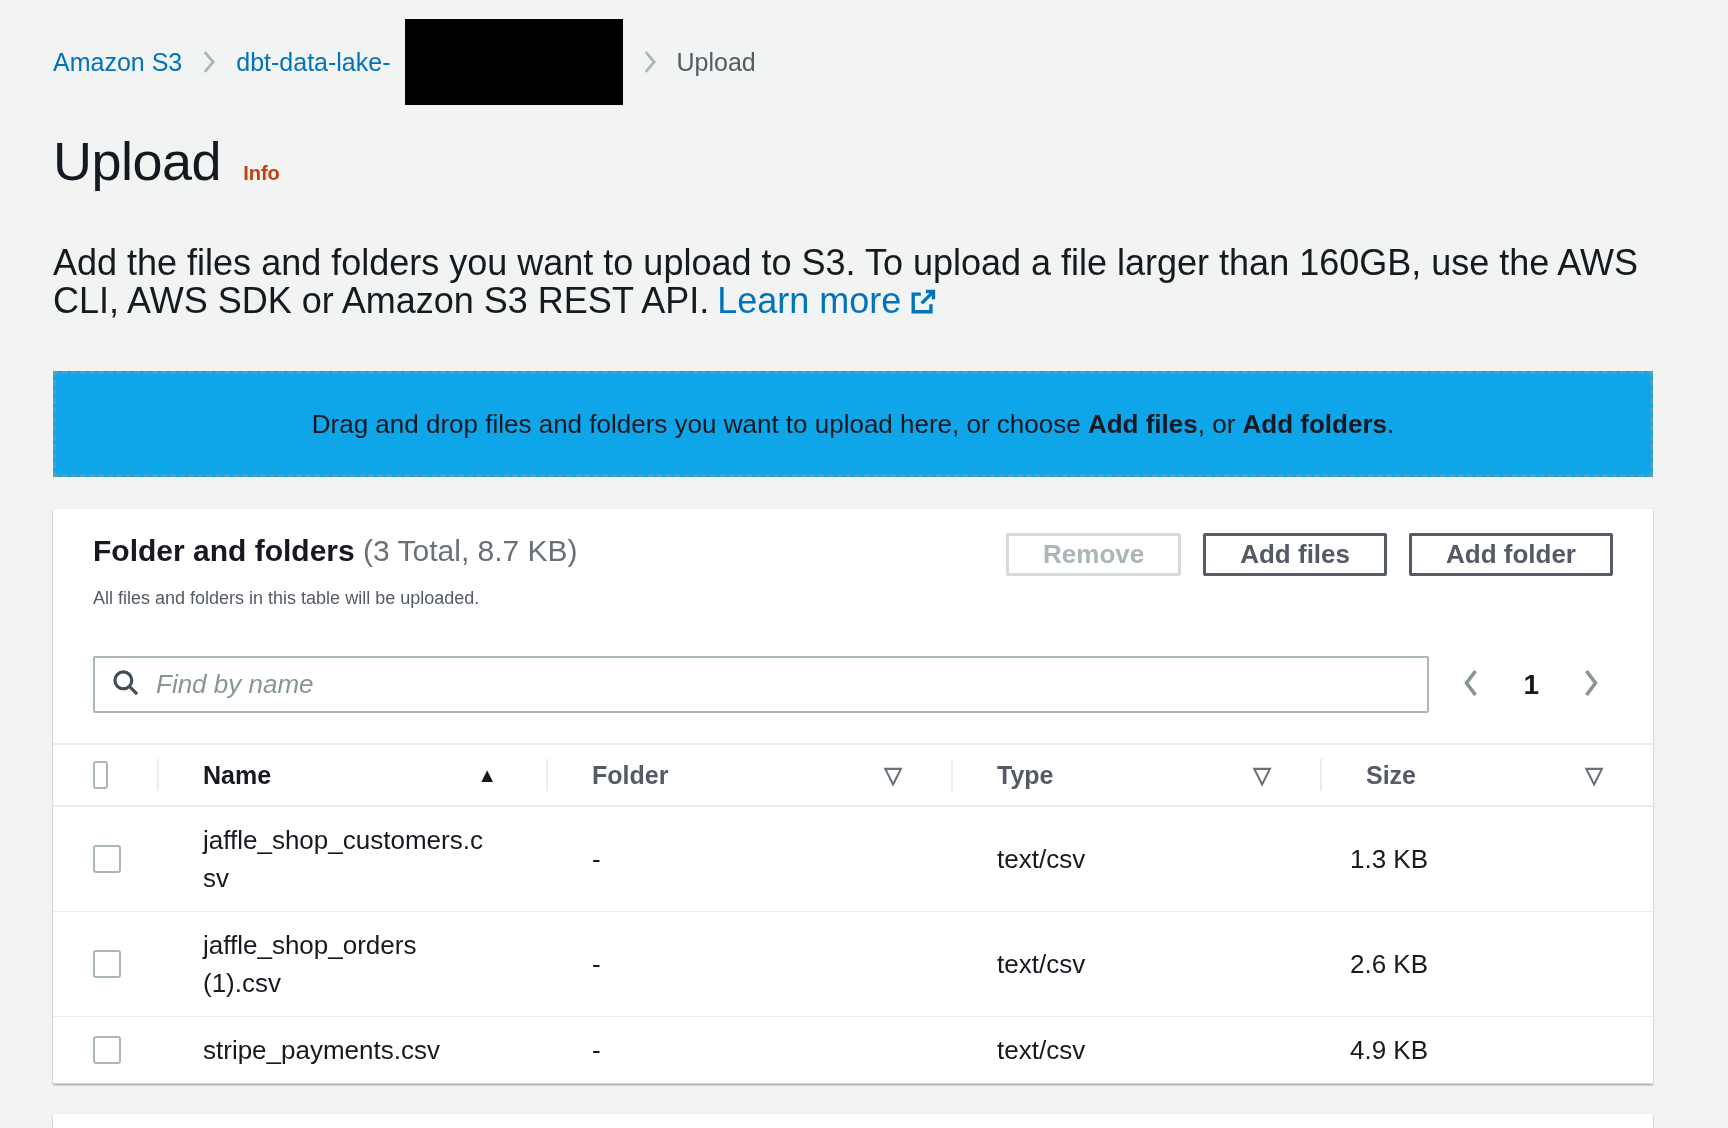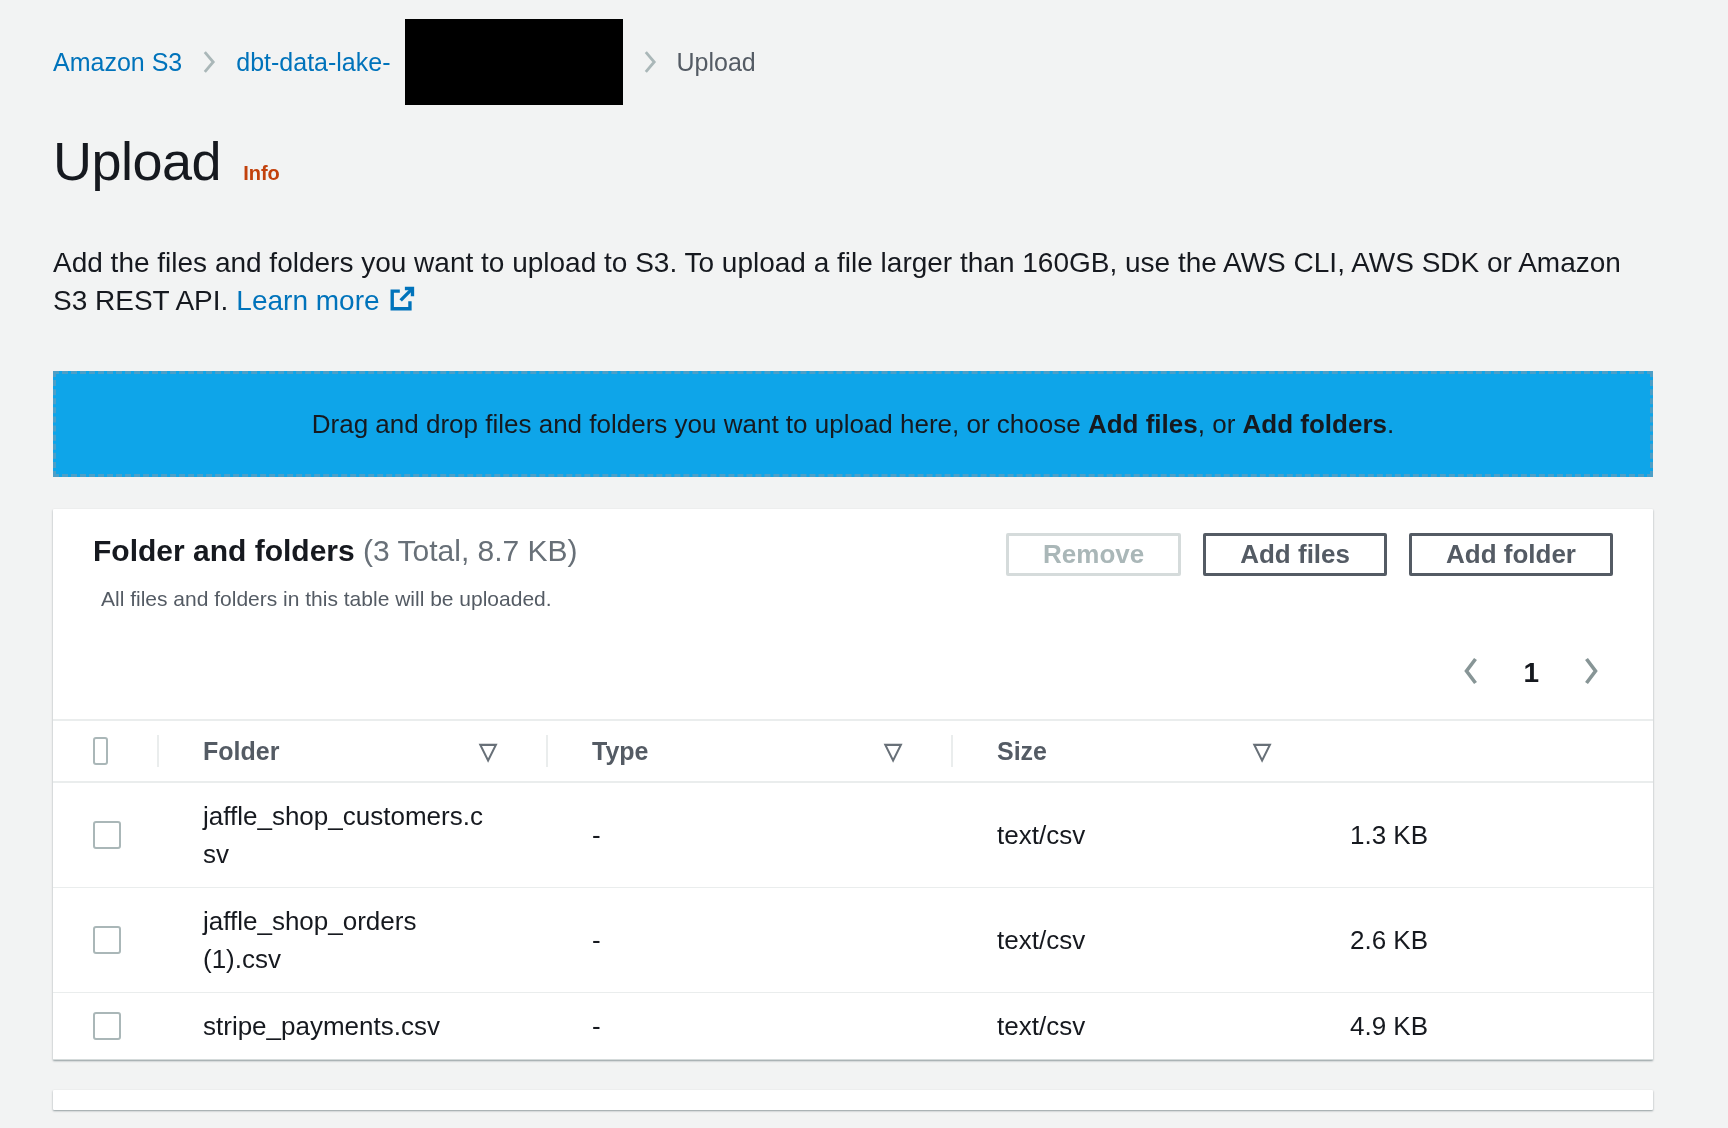--- a/index.html
+++ b/index.html
@@ -17,21 +17,21 @@
   .crumb-current { color:#545b64; }
   .crumb-sep { display:flex; align-items:center; }
   .redacted { width:218px; height:86px; background:#000; flex:none; margin-left:-6px; }
 
   
   .title-row { margin-top:50px; display:flex; align-items:baseline; gap:22px; }
   .page-title { font-size:54px; font-weight:400; margin:0; letter-spacing:-0.5px; }
   .info-link { font-size:20px; font-weight:700; color:#c2410c; text-decoration:none; cursor:pointer; }
 
   
-  .intro { margin-top:52px; font-size:28px; line-height:38px; }
+  .intro { margin-top:52px; font-size:36px; line-height:38px; }
   .learn-more { color:#0073bb; text-decoration:none; cursor:pointer; margin-left:8px; }
   .ext-icon { vertical-align:-3px; margin-left:8px; }
 
   
   .dropzone {
     margin-top:48px; height:106px; background:#0ea5e9;
     border:3px dashed #4d9fc7;
     display:flex; align-items:center; justify-content:center;
     font-size:26px;
   }
@@ -39,21 +39,21 @@
 
   
   .card {
     margin-top:32px; background:#fff; border-radius:1px;
     box-shadow:0 1px 2px 0 rgba(0,28,36,0.4);
     padding-top:24px;
   }
   .card-header { display:flex; justify-content:space-between; align-items:flex-start; padding:0 40px; }
   .panel-title { font-size:30px; font-weight:700; margin:0; line-height:36px; }
   .panel-summary { color:#687078; font-weight:400; }
-  .panel-subtitle { margin-top:14px; font-size:21px; color:#545b64; line-height:31px;margin-left:8px; }
+  .panel-subtitle { margin-top:14px; font-size:18px; color:#545b64; line-height:31px; }
   .btn-group { display:flex; gap:22px; }
   .btn {
     font-size:26px; font-weight:700; background:#fff; color:#545b64;
     border:3px solid #545b64; border-radius:2px; padding:3px 34px;
     cursor:pointer; font-family:"Liberation Sans", sans-serif; white-space:nowrap;
   }
   .btn-disabled { border-color:#d5dbdb; color:#aab7b8; cursor:default; }
 
   
   .toolbar { display:flex; align-items:center; padding:0 40px; margin-top:42px; }
@@ -145,20 +145,29 @@
         <div class="panel-subtitle">All files and folders in this table will be uploaded.</div>
       </div>
       <div class="btn-group">
         <button class="btn btn-disabled" disabled="">Remove</button>
         <button class="btn">Add files</button>
         <button class="btn">Add folder</button>
       </div>
     </div>
 
     <div class="toolbar">
+      <div class="search-box">
+        <span>
+          <svg width="29" height="29" viewBox="0 0 20 20" fill="none" stroke="#414d58" stroke-width="2.2">
+              <circle cx="8.5" cy="8.5" r="5.8"></circle>
+              <line x1="13.2" y1="13.2" x2="18" y2="18"></line>
+            </svg>
+        </span>
+        <input type="text" placeholder="Find by name" style="">
+      </div>
       <div class="pagination">
         <button class="page-btn">
           <span><svg width="20" height="30" viewBox="0 0 12 20" fill="none" stroke="#879596" stroke-width="2.4">
                 <polyline points="9,2 3,10 9,18"></polyline>
               </svg></span>
         </button>
         <span class="page-num">1</span>
         <button class="page-btn">
           <span><svg width="20" height="30" viewBox="0 0 12 20" fill="none" stroke="#879596" stroke-width="2.4">
                 <polyline points="3,2 9,10 3,18"></polyline>
@@ -166,20 +175,24 @@
         </button>
       </div>
     </div>
 
     <div class="table">
 
       <div class="thead">
         <div class="th th-select">
           <span class="checkbox"></span>
         </div>
+        <div class="th th-name">
+          <span>Name</span>
+          <span class="sort-asc">▲</span>
+        </div>
         <div class="th">
           <span>Folder</span>
           <span class="filter-tri">▽</span>
         </div>
         <div class="th">
           <span>Type</span>
           <span class="filter-tri">▽</span>
         </div>
         <div class="th">
           <span>Size</span>

